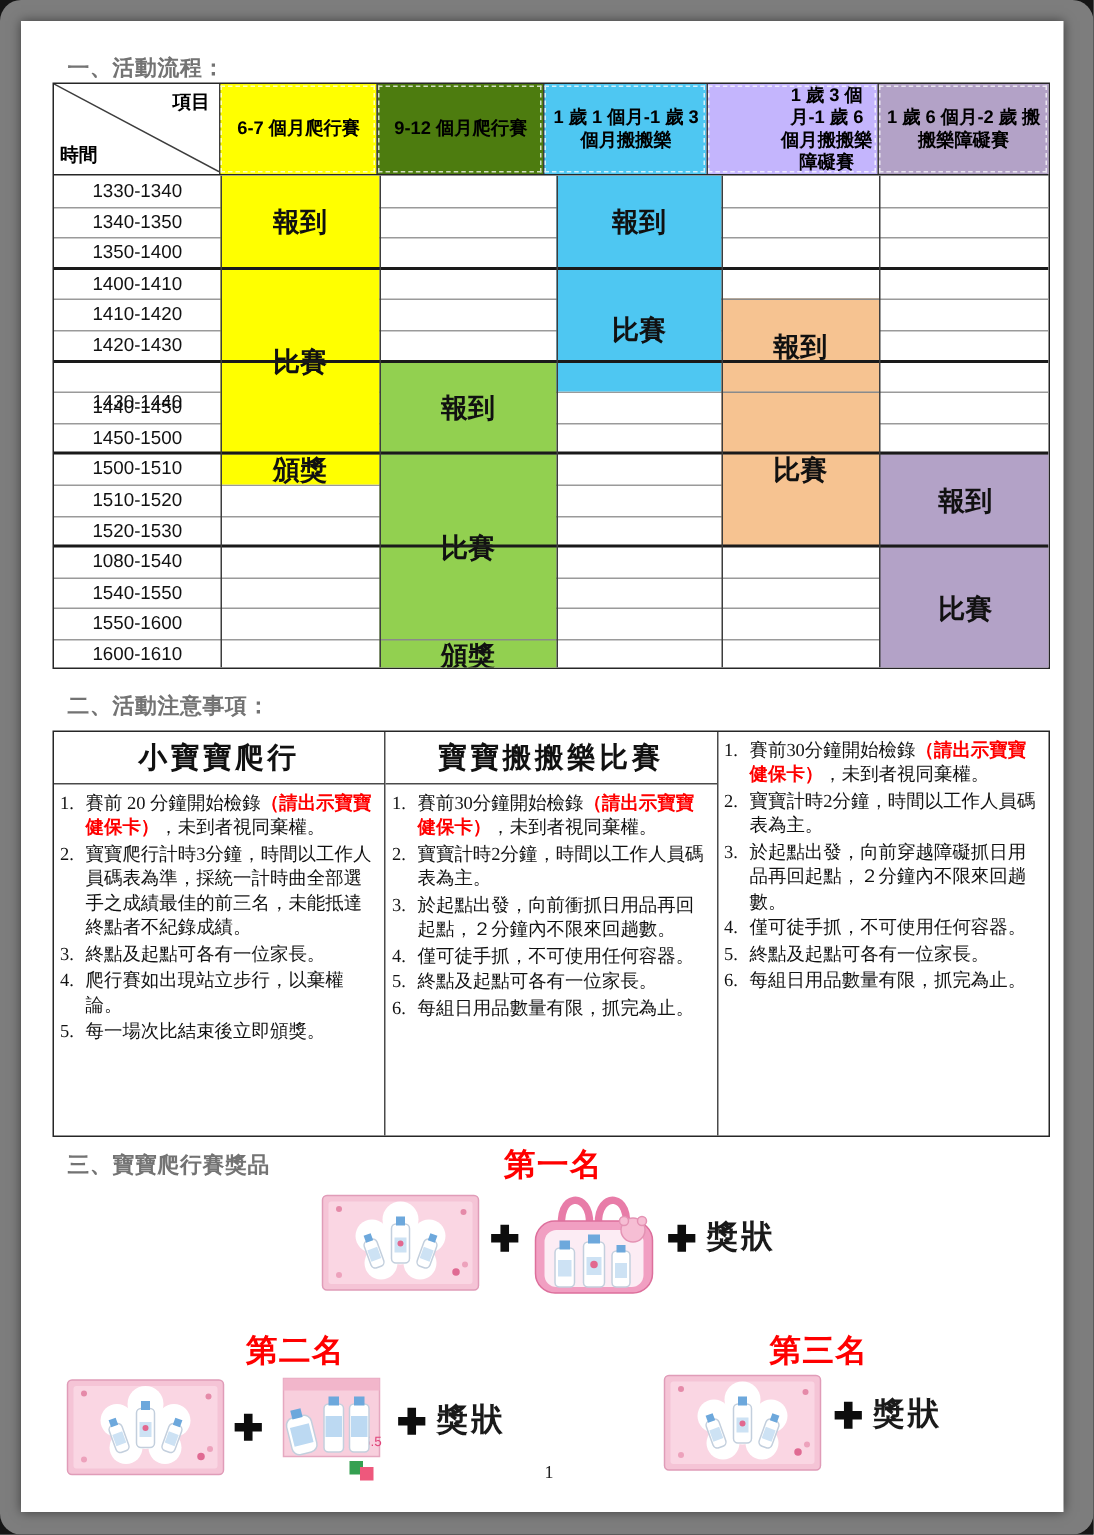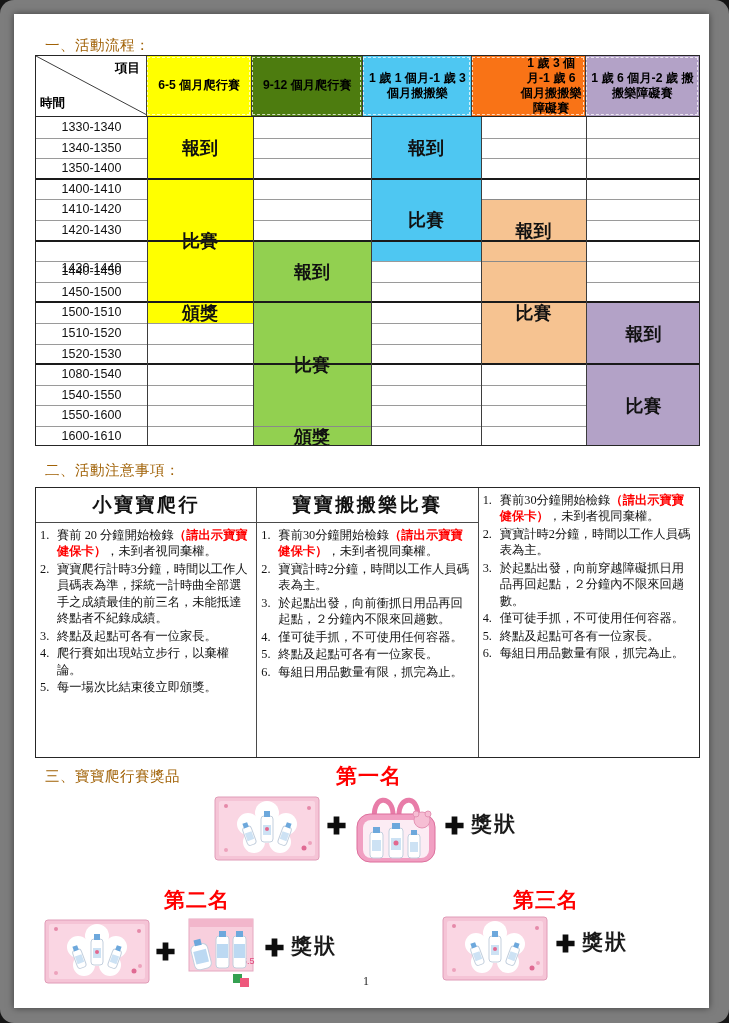--- a/index.html
+++ b/index.html
@@ -1,18 +1,18 @@
 <!DOCTYPE html>
 <html><head>
 <meta charset="utf-8">
 <style>
   html,body{margin:0;padding:0;background:#161616;}
   .screen{position:relative;width:729px;height:1023px;background:#7d7d7d;border-radius:14px;overflow:hidden;}
   .page{position:absolute;left:14px;top:14px;width:695px;height:994px;background:#ffffff;box-shadow:0 0 7px rgba(0,0,0,.5);}
-  .sec-title{position:absolute;font-family:"Liberation Serif",serif;font-size:14.5px;color:#a16207;letter-spacing:.5px;white-space:nowrap;}
+  .sec-title{position:absolute;font-family:"Liberation Serif",serif;font-size:14.5px;color:#737373;letter-spacing:.5px;white-space:nowrap;font-weight:bold;}
 
   
   #schedTable{position:absolute;left:21px;top:41px;width:665px;height:391px;border:1.6px solid #262626;box-sizing:border-box;font-family:"Liberation Sans",sans-serif;background:#fff;}
   .shead{position:absolute;left:0;top:0;width:100%;height:61px;display:flex;border-bottom:1.4px solid #262626;box-sizing:border-box;}
   .hcell{box-sizing:border-box;display:flex;align-items:center;justify-content:center;text-align:center;font-weight:bold;font-size:12.2px;line-height:1.25;padding:2px 3px;color:#000;border-left:1px solid #3d3d3d;}
   .hcell.hcolor{outline:1px dashed rgba(255,255,255,.75);outline-offset:-2px;}
   .corner{position:relative;border-left:none;padding:0;}
   .corner svg{position:absolute;left:0;top:0;}
   .corner .tr{position:absolute;right:6px;top:5px;font-weight:bold;font-size:12.5px;}
   .corner .bl{position:absolute;left:4px;bottom:4px;font-weight:bold;font-size:12.5px;}
@@ -50,24 +50,24 @@
 
     <div id="schedTable">
         <div class="shead">
           <div class="hcell corner" style="width: 111px;">
             <svg width="111" height="59">
               <line x1="0" y1="0" x2="111" y2="59" stroke="#3d3d3d" stroke-width="1"></line>
             </svg>
             <span class="tr">項目</span>
             <span class="bl">時間</span>
           </div>
-          <div class="hcell hcolor" style="width: 106px; background: rgb(255, 255, 0);">6-5 個月爬行賽</div>
+          <div class="hcell hcolor" style="width: 106px; background: rgb(255, 255, 0);">6-7 個月爬行賽</div>
           <div class="hcell hcolor" style="width: 112px; background: #4d7c0f;">9-12 個月爬行賽</div>
           <div class="hcell hcolor" style="width: 110px; background: rgb(78, 199, 242);">1 歲 1 個月-1 歲 3 個月搬搬樂</div>
-          <div class="hcell hcolor" style="width: 114px; background: #f97316; padding-left: 48px;">1 歲 3 個月-1 歲 6 個月搬搬樂障礙賽</div>
+          <div class="hcell hcolor" style="width: 114px; background: #c4b5fd; padding-left: 48px;">1 歲 3 個月-1 歲 6 個月搬搬樂障礙賽</div>
           <div class="hcell hcolor" style="width: 115px; background: rgb(179, 162, 199);">1 歲 6 個月-2 歲 搬搬樂障礙賽</div>
         </div>
         <div class="sbody">
           <div class="trow" style="top: 0px; height: 20.6px; line-height: 20.6px; width: 111px;">1330-1340</div>
           <div class="trow" style="top: 20.6px; height: 20.6px; line-height: 20.6px; width: 111px;">1340-1350</div>
           <div class="trow" style="top: 41.2px; height: 20.6px; line-height: 20.6px; width: 111px;">1350-1400</div>
           <div class="trow" style="top: 61.8px; height: 20.6px; line-height: 20.6px; width: 111px;">1400-1410</div>
           <div class="trow" style="top: 82.4px; height: 20.6px; line-height: 20.6px; width: 111px;">1410-1420</div>
           <div class="trow" style="top: 103px; height: 20.6px; line-height: 20.6px; width: 111px;">1420-1430</div>
           <div class="trow" style="top: 123.6px; height: 20.6px; line-height: 20.6px; width: 111px; margin-top: 17px;">1430-1440</div>

